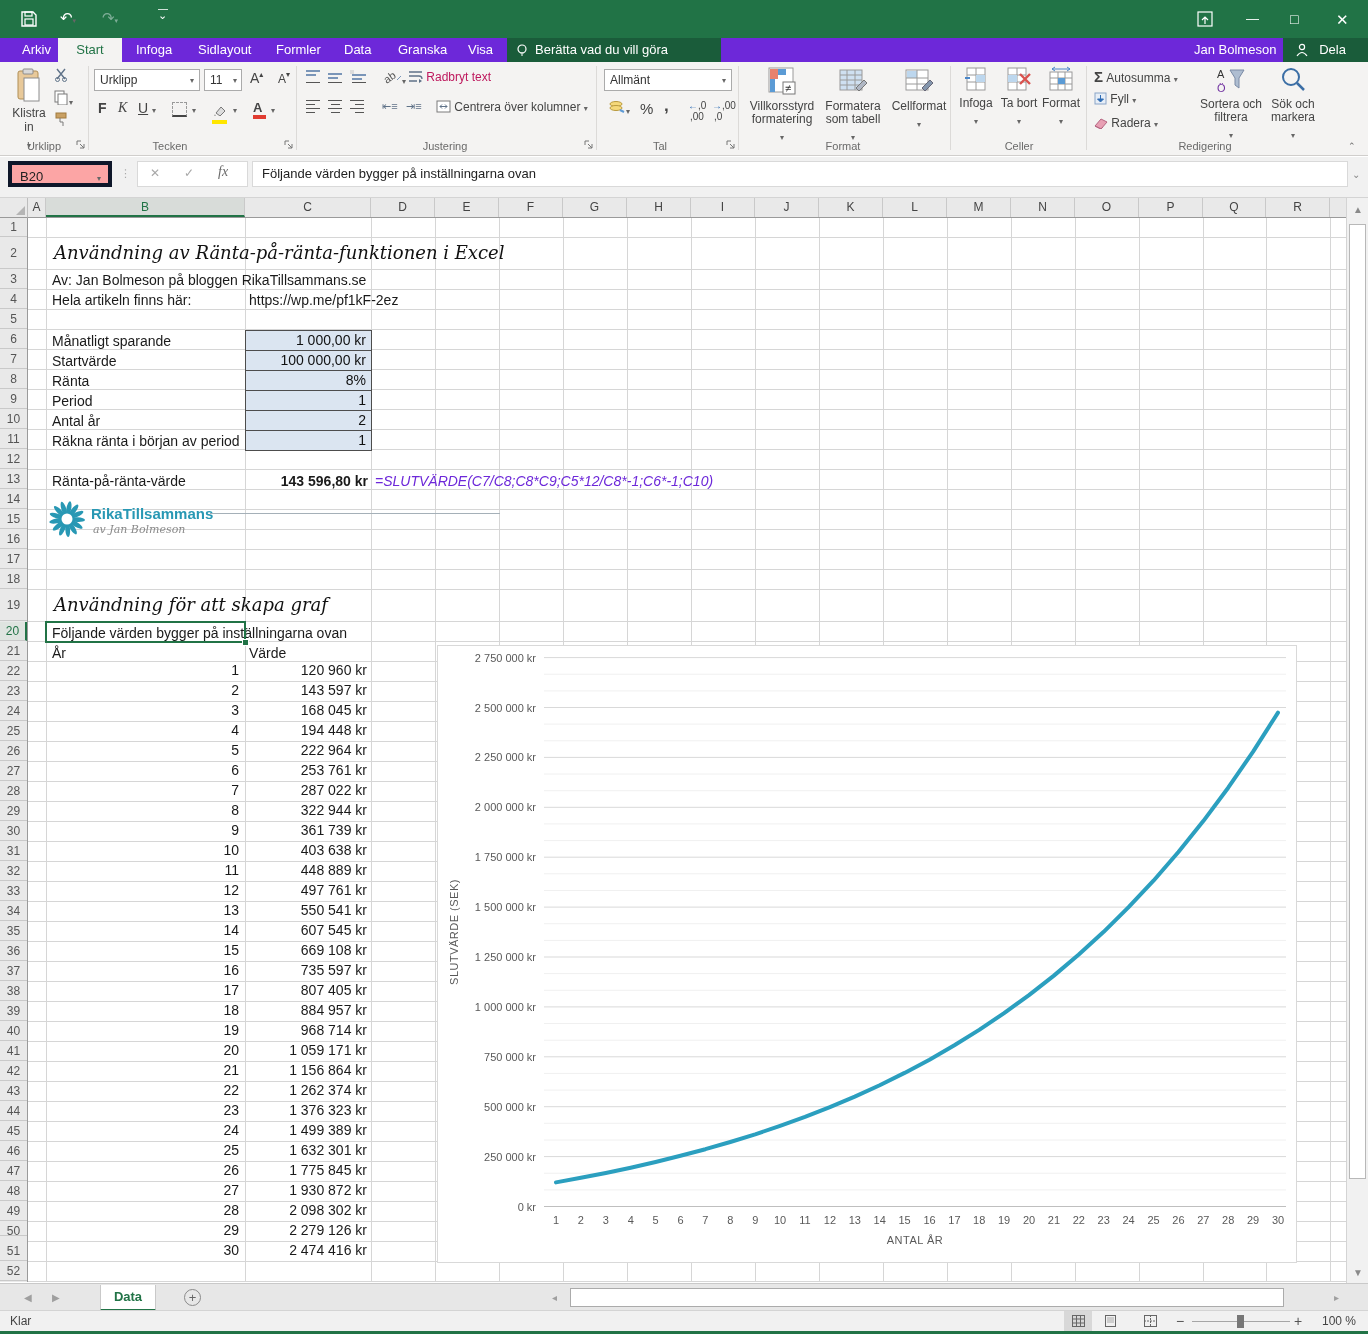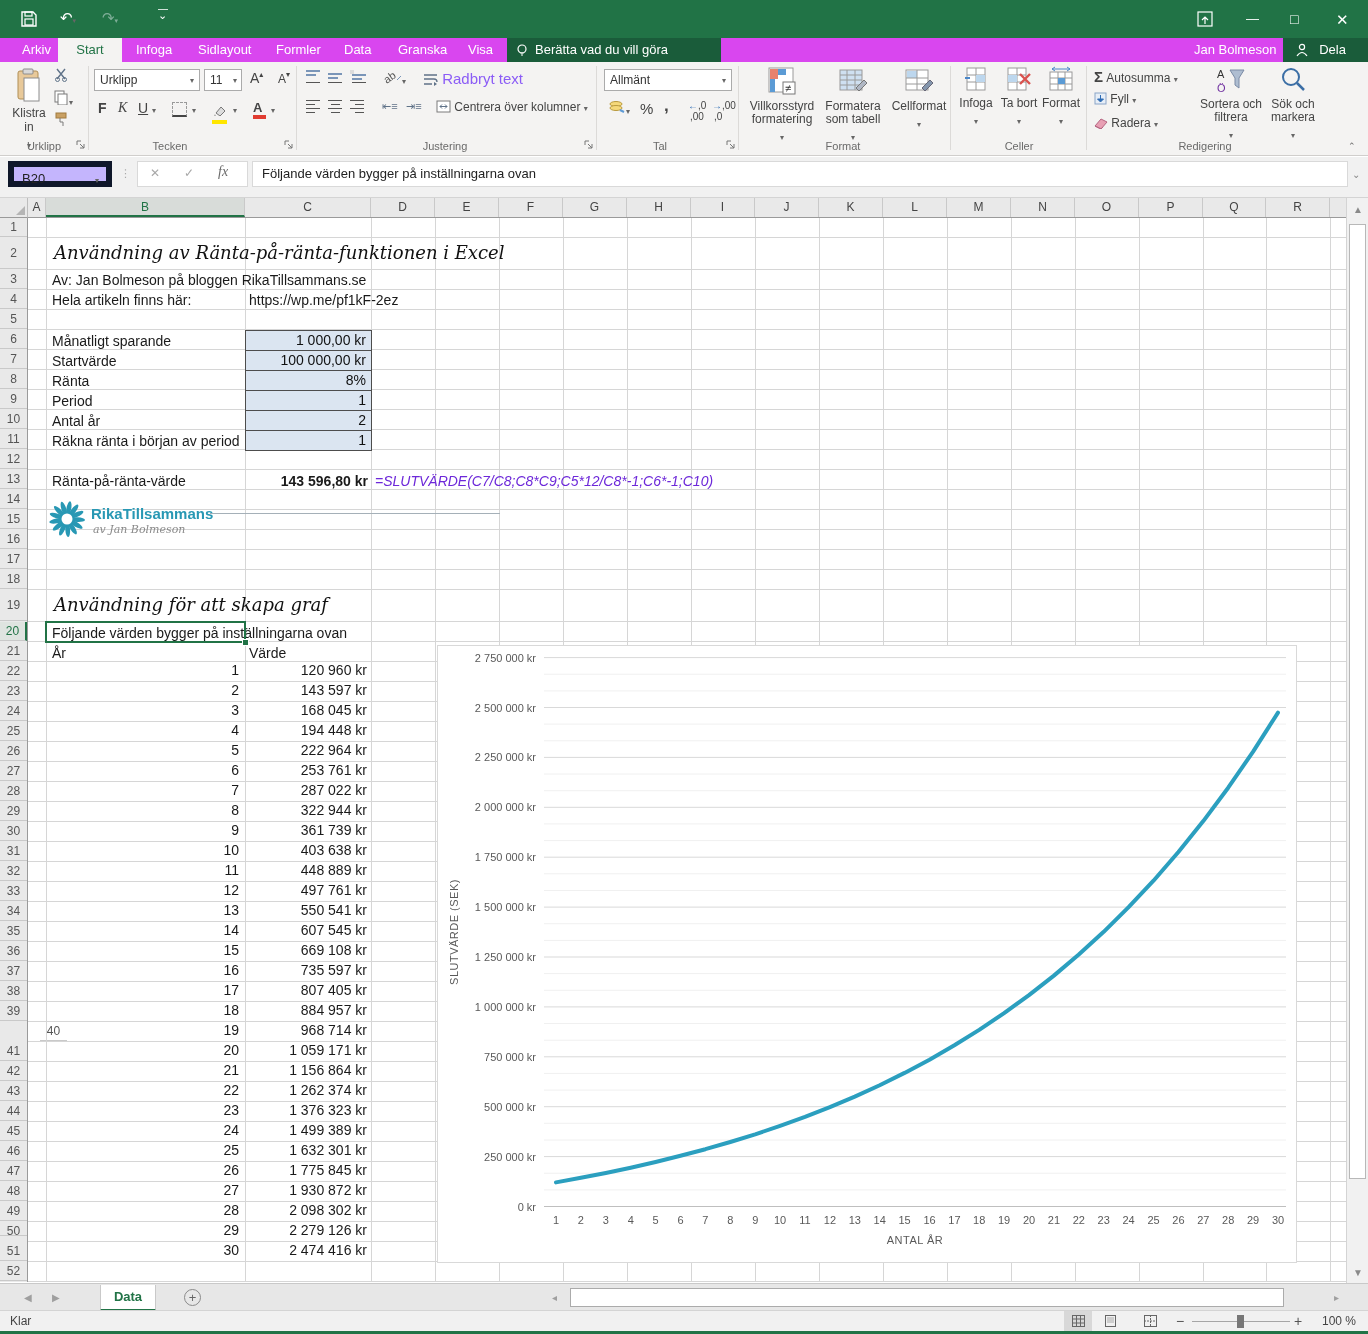--- a/index.html
+++ b/index.html
@@ -6,41 +6,41 @@
 html,body { width:1368px; height:1334px; overflow:hidden; font-family:"Liberation Sans",sans-serif; background:#fff; position:relative; }
 .abs { position:absolute; }
 
 
 #titlebar { left:0; top:0; width:1368px; height:38px; background:#217346; }
 .qat-icon { color:#fff; font-size:15px; top:9px; }
 #title-text { width:1368px; text-align:center; top:11px; color:#fff; font-size:13px; }
 .winbtn { color:#fff; font-size:13px; top:11px; }
 
 
-#tabrow { left:0; top:38px; width:1368px; height:24px; background:#d946ef; }
+#tabrow { left:0; top:38px; width:1368px; height:24px; background:#6d28d9; }
 .rtab { top:0; height:24px; line-height:24px; color:#fff; font-size:13px; padding:0 12px; }
 .rtab.active { background:#f4f3f2; color:#217346; }
 #searchbox { left:507px; top:0; width:214px; height:24px; background:#1a5c3a; color:#fff; font-size:13px; line-height:24px; }
 #user-name { color:#fff; font-size:13px; top:0; line-height:24px; left:1194px; }
 #share-btn { left:1283px; top:0; width:85px; height:24px; background:#1a5c3a; color:#fff; font-size:13px; line-height:24px; text-align:center; }
 
 
 #ribbon { left:0; top:62px; width:1368px; height:94px; background:#f4f3f2; border-bottom:1px solid #d0cecc; }
 .rgroup-label { bottom:3px; font-size:11px; color:#6a6a6a; text-align:center; }
 .rsep { top:4px; width:1px; height:84px; background:#dcdad8; }
 .launcher { bottom:5px; width:10px; height:10px; }
 .rbtn-label { font-size:12px; color:#444; }
 .combo { background:#fff; border:1px solid #ababab; font-size:12px; color:#333; height:22px; line-height:20px; padding-left:5px; }
 .dd { color:#666; font-size:8px; }
 .icon-line { background:#7a95b8; height:2px; position:absolute; }
 .icon-line.dark { background:#555; }
 
 
 #fbar { left:0; top:157px; width:1368px; height:41px; background:#f1f1f1; border-bottom:1px solid #d4d4d4; }
-#namebox { left:8px; top:4px; width:104px; height:26px; background:#c4b5fd; border:6px solid #0f172a; font-size:13px; color:#222; line-height:24px; padding-left:8px; }
+#namebox { left:8px; top:4px; width:104px; height:26px; background:#fca5a5; border:4px solid #0f172a; font-size:13px; color:#222; line-height:24px; padding-left:8px; }
 #fxbox { left:137px; top:4px; width:111px; height:26px; background:#fff; border:1px solid #d9d9d9; }
 #finput { left:252px; top:4px; width:1096px; height:26px; background:#fff; border:1px solid #d9d9d9; font-size:13px; color:#222; line-height:24px; padding-left:9px; }
 
 
 #corner { left:0; top:198px; width:28px; height:20px; background:#e9e9e9; border-right:1px solid #bdbdbd; border-bottom:1px solid #9a9a9a; }
 #colheads { left:28px; top:198px; width:1318px; height:20px; background:#e9e9e9; border-bottom:1px solid #9a9a9a; }
 .colhead { top:0; height:19px; line-height:19px; text-align:center; font-size:12px; color:#444; border-right:1px solid #c9c9c9; }
 .colhead.sel { background:#d8dcd9; border-bottom:2px solid #217346; color:#217346; }
 #rowgutter { left:0; top:218px; width:28px; height:1064px; background:#e9e9e9; border-right:1px solid #9a9a9a; }
 .rowhead { left:0; width:27px; text-align:center; font-size:12px; color:#555; border-bottom:1px solid #c9c9c9; }
@@ -206,21 +206,21 @@
       <div class="icon-line dark" style="left:2.5px;top:12px;width:9px;height:1px"></div>
     </div>
   <div class="abs" style="left:350px;top:38px">
       <div class="icon-line dark" style="left:0;top:0;width:14px;height:1px"></div>
       <div class="icon-line dark" style="left:5px;top:4px;width:9px;height:1px"></div>
       <div class="icon-line dark" style="left:0;top:8px;width:14px;height:1px"></div>
       <div class="icon-line dark" style="left:5px;top:12px;width:9px;height:1px"></div>
     </div>
   <div class="abs" style="left:382px;top:38px;font-size:11px;color:#5f7288">⇤≡</div>
   <div class="abs" style="left:406px;top:38px;font-size:11px;color:#5f7288">⇥≡</div>
-  <div class="abs" style="left:423px;top:8px;font-size:15px;color:#8b5cf6"><svg width="15" height="13" style="vertical-align:-2px">
+  <div class="abs" style="left:408px;top:8px;font-size:12px;color:#be185d"><svg width="15" height="13" style="vertical-align:-2px">
         <path d="M1 2 h13 M1 6 h10 q3 0 3 3 M1 11 h8" stroke="#5f7288" fill="none" stroke-width="1.3"></path>
         <path d="M11 9 l3 2 l-3 2z" fill="#5f7288"></path>
       </svg> <span>Radbryt text</span></div>
   <div class="abs" style="left:436px;top:38px;font-size:12px;color:#444"><svg width="15" height="13" style="vertical-align:-2px">
         <rect x="1" y="1" width="13" height="11" fill="#fff" stroke="#7a7a7a"></rect>
         <path d="M4 6.5 h7 M4 6.5 l2 -2 M4 6.5 l2 2 M11 6.5 l-2 -2 M11 6.5 l-2 2" stroke="#5f7288" fill="none"></path>
       </svg> <span>Centrera över kolumner</span> <span class="dd">▾</span></div>
   <div class="abs rgroup-label" style="left:410px;width:70px">Justering</div>
   <svg class="abs launcher" style="left:584px" width="10" height="10">
       <path d="M1 1 h4 M1 1 v4 M4 4 l4 4 M8 4 v4 h-4" stroke="#777" fill="none"></path>
@@ -400,21 +400,21 @@
     <div class="abs rowhead" style="top: 604px; height: 19px; line-height: 19px;">30</div>
     <div class="abs rowhead" style="top: 624px; height: 19px; line-height: 19px;">31</div>
     <div class="abs rowhead" style="top: 644px; height: 19px; line-height: 19px;">32</div>
     <div class="abs rowhead" style="top: 664px; height: 19px; line-height: 19px;">33</div>
     <div class="abs rowhead" style="top: 684px; height: 19px; line-height: 19px;">34</div>
     <div class="abs rowhead" style="top: 704px; height: 19px; line-height: 19px;">35</div>
     <div class="abs rowhead" style="top: 724px; height: 19px; line-height: 19px;">36</div>
     <div class="abs rowhead" style="top: 744px; height: 19px; line-height: 19px;">37</div>
     <div class="abs rowhead" style="top: 764px; height: 19px; line-height: 19px;">38</div>
     <div class="abs rowhead" style="top: 784px; height: 19px; line-height: 19px;">39</div>
-    <div class="abs rowhead" style="top: 804px; height: 19px; line-height: 19px; margin-left: 40px;">40</div>
+    <div class="abs rowhead" style="top: 804px; height: 19px; line-height: 19px;">40</div>
     <div class="abs rowhead" style="top: 824px; height: 19px; line-height: 19px;">41</div>
     <div class="abs rowhead" style="top: 844px; height: 19px; line-height: 19px;">42</div>
     <div class="abs rowhead" style="top: 864px; height: 19px; line-height: 19px;">43</div>
     <div class="abs rowhead" style="top: 884px; height: 19px; line-height: 19px;">44</div>
     <div class="abs rowhead" style="top: 904px; height: 19px; line-height: 19px;">45</div>
     <div class="abs rowhead" style="top: 924px; height: 19px; line-height: 19px;">46</div>
     <div class="abs rowhead" style="top: 944px; height: 19px; line-height: 19px;">47</div>
     <div class="abs rowhead" style="top: 964px; height: 19px; line-height: 19px;">48</div>
     <div class="abs rowhead" style="top: 984px; height: 19px; line-height: 19px;">49</div>
     <div class="abs rowhead" style="top: 1004px; height: 14px; line-height: 19px;">50</div>

